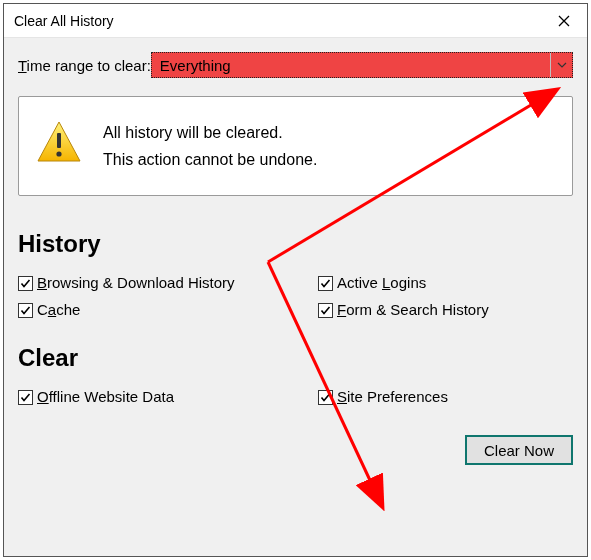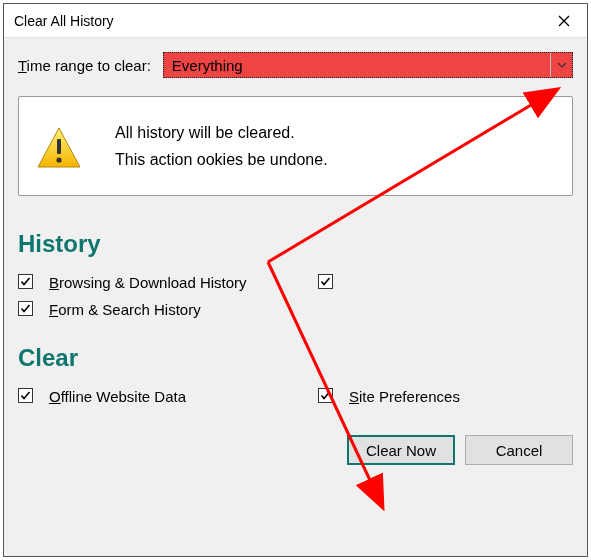--- a/index.html
+++ b/index.html
@@ -43,21 +43,21 @@
   .close-btn svg { width: 12px; height: 12px; }
   .body {
     padding: 14px 14px 14px 14px;
     display: flex;
     flex-direction: column;
     flex: 1;
   }
   .range-row {
     display: flex;
     align-items: center;
-    gap: 12px;
+    gap: 0;
     margin-bottom: 18px;
   }
   .range-label { font-size: 15px; }
   .range-label .ul { text-decoration: underline; }
   .select {
     flex: 1;
     display: flex;
     align-items: center;
     justify-content: space-between;
     height: 26px;
@@ -71,42 +71,42 @@
     border-left: 1px solid #bfbfbf;
     display: flex; align-items: center; justify-content: center;
   }
   .select .chev svg { width: 10px; height: 6px; }
   .warning-box {
     border: 1px solid #9a9a9a;
     background: #fff;
     border-radius: 2px;
     padding: 22px 16px 22px 16px;
     display: flex;
-    align-items: flex-end;
-    gap: 32px;
+    align-items: flex-start;
+    gap: 20px;
     margin-bottom: 28px;
   }
   .warning-icon { width: 48px; height: 48px; flex-shrink: 0; }
   .warning-text { font-size: 16px; line-height: 1.7; }
   .section-h {
     font-size: 24px;
     font-weight: 700;
     margin: 6px 0 16px 0;
-    color: #0f766e;
+    color: #000000;
   }
   .check-grid {
     display: grid;
     grid-template-columns: 300px 1fr;
     row-gap: 10px;
     margin-bottom: 20px;
   }
   .check {
     display: flex;
-    align-items: flex-start;
-    gap: 16px;
+    align-items: flex-end;
+    gap: 4px;
     font-size: 15px;
   }
   .checkbox {
     width: 15px; height: 15px;
     border: 1px solid #333;
     display: inline-flex;
     align-items: center; justify-content: center;
     background: #fff;
     flex-shrink: 0;
   }
@@ -170,41 +170,50 @@
             <stop offset="0" stop-color="#fff27a"></stop>
             <stop offset="1" stop-color="#f6b400"></stop>
           </linearGradient>
         </defs>
         <path d="M24 3 L45 42 L3 42 Z" fill="url(#wg)" stroke="#b8860b" stroke-width="1"></path>
         <rect x="22" y="14" width="4" height="15" rx="1" fill="#333"></rect>
         <circle cx="24" cy="35" r="2.6" fill="#333"></circle>
       </svg>
       <div class="warning-text">
         <div>All history will be cleared.</div>
-        <div>This action ookies be undone.</div>
+        <div>This action cannot be undone.</div>
       </div>
     </div>
 
     <div class="section-h">History</div>
 
     <div class="check-grid">
       <label class="check">
         <span class="checkbox">
             <svg viewBox="0 0 11 11">
               <path d="M1.5 5.5 L4 8.5 L9.5 2" stroke="#000" stroke-width="1.6" fill="none"></path>
             </svg>
           </span>
         <span class="check-label"><span class="ul">B</span>rowsing &amp; Download History</span>
       </label>
       <label class="check">
         <span class="checkbox">
             <svg viewBox="0 0 11 11">
               <path d="M1.5 5.5 L4 8.5 L9.5 2" stroke="#000" stroke-width="1.6" fill="none"></path>
             </svg>
           </span>
+        <span class="check-label">Active <span class="ul">L</span>ogins</span>
+      </label>
+      <label class="check">
+        <span class="checkbox">
+            <svg viewBox="0 0 11 11">
+              <path d="M1.5 5.5 L4 8.5 L9.5 2" stroke="#000" stroke-width="1.6" fill="none"></path>
+            </svg>
+          </span>
+        <span class="check-label">C<span class="ul">a</span>che</span>
       </label>
       <label class="check">
         <span class="checkbox">
             <svg viewBox="0 0 11 11">
               <path d="M1.5 5.5 L4 8.5 L9.5 2" stroke="#000" stroke-width="1.6" fill="none"></path>
             </svg>
           </span>
         <span class="check-label"><span class="ul">F</span>orm &amp; Search History</span>
       </label>
     </div>
@@ -225,21 +234,20 @@
             <svg viewBox="0 0 11 11">
               <path d="M1.5 5.5 L4 8.5 L9.5 2" stroke="#000" stroke-width="1.6" fill="none"></path>
             </svg>
           </span>
         <span class="check-label"><span class="ul">S</span>ite Preferences</span>
       </label>
     </div>
 
     <div class="button-row">
       <div class="btn primary">Clear Now</div>
-      <div class="btn">Cancel</div>
     </div>
 
   </div>
 </div>
 
 <svg class="annot" width="591" height="560">
   <defs>
     <marker id="arrowhead" markerWidth="12" markerHeight="10" refX="10" refY="5" orient="auto">
       <polygon points="0 0, 12 5, 0 10" fill="#ff0000"></polygon>
     </marker>

